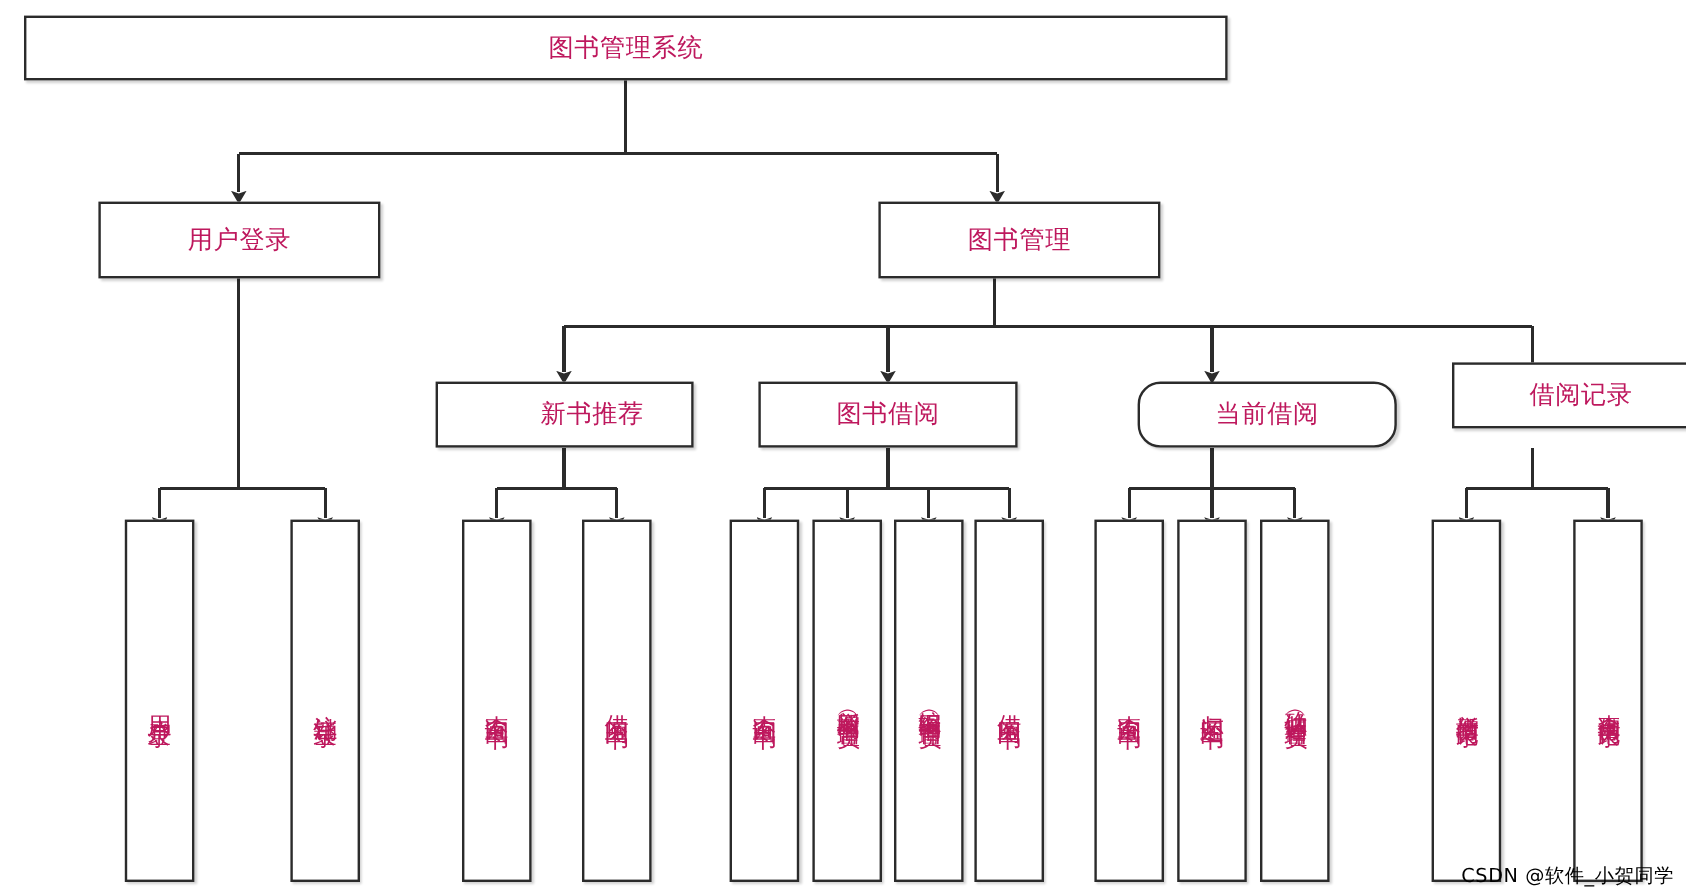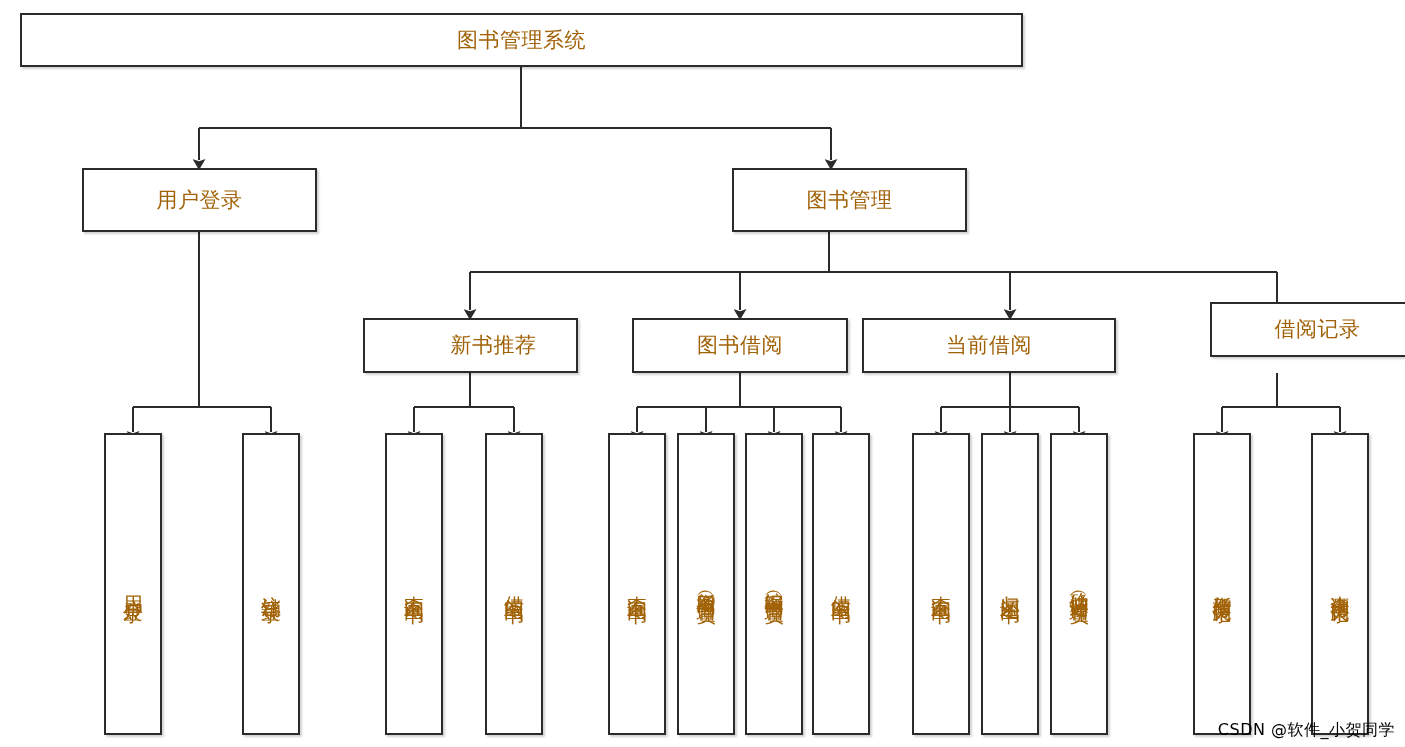--- a/index.html
+++ b/index.html
@@ -29,21 +29,21 @@
   }
   .node {
     position: absolute;
     box-sizing: border-box;
     background: #ffffff;
     border: 2px solid #2b2b2b;
     box-shadow: 2px 2px 2px rgba(0,0,0,0.18);
     display: flex;
     align-items: center;
     justify-content: center;
-    color: #a16207;
+    color: #be185d;
     z-index: 2;
   }
   .node .label {
     display: block;
     text-align: center;
     line-height: 1.18;
     white-space: pre;
   }
   
   .node.horiz .label {
@@ -147,21 +147,21 @@
   </div>
 
   <div class="node horiz" style="left:363px; top:318px; width:215px; height:55px;padding-left:46px;">
     <span class="label">新书推荐</span>
   </div>
 
   <div class="node horiz" style="left:632px; top:318px; width:216px; height:55px;">
     <span class="label">图书借阅</span>
   </div>
 
-  <div class="node horiz" style="left:862px; top:318px; width:254px; height:55px;">
+  <div class="node horiz" style="left:948px; top:318px; width:216px; height:55px;border-radius:19px;">
     <span class="label">当前借阅</span>
   </div>
 
   <div class="node horiz" style="left:1170px; top:302px; width:215px; height:55px;margin-left:40px;">
     <span class="label">借阅记录</span>
   </div>
 
   <div class="node vert" style="left:104px; top:433px; width:58px; height:302px;">
     <span class="label">用户登录</span>
   </div>

